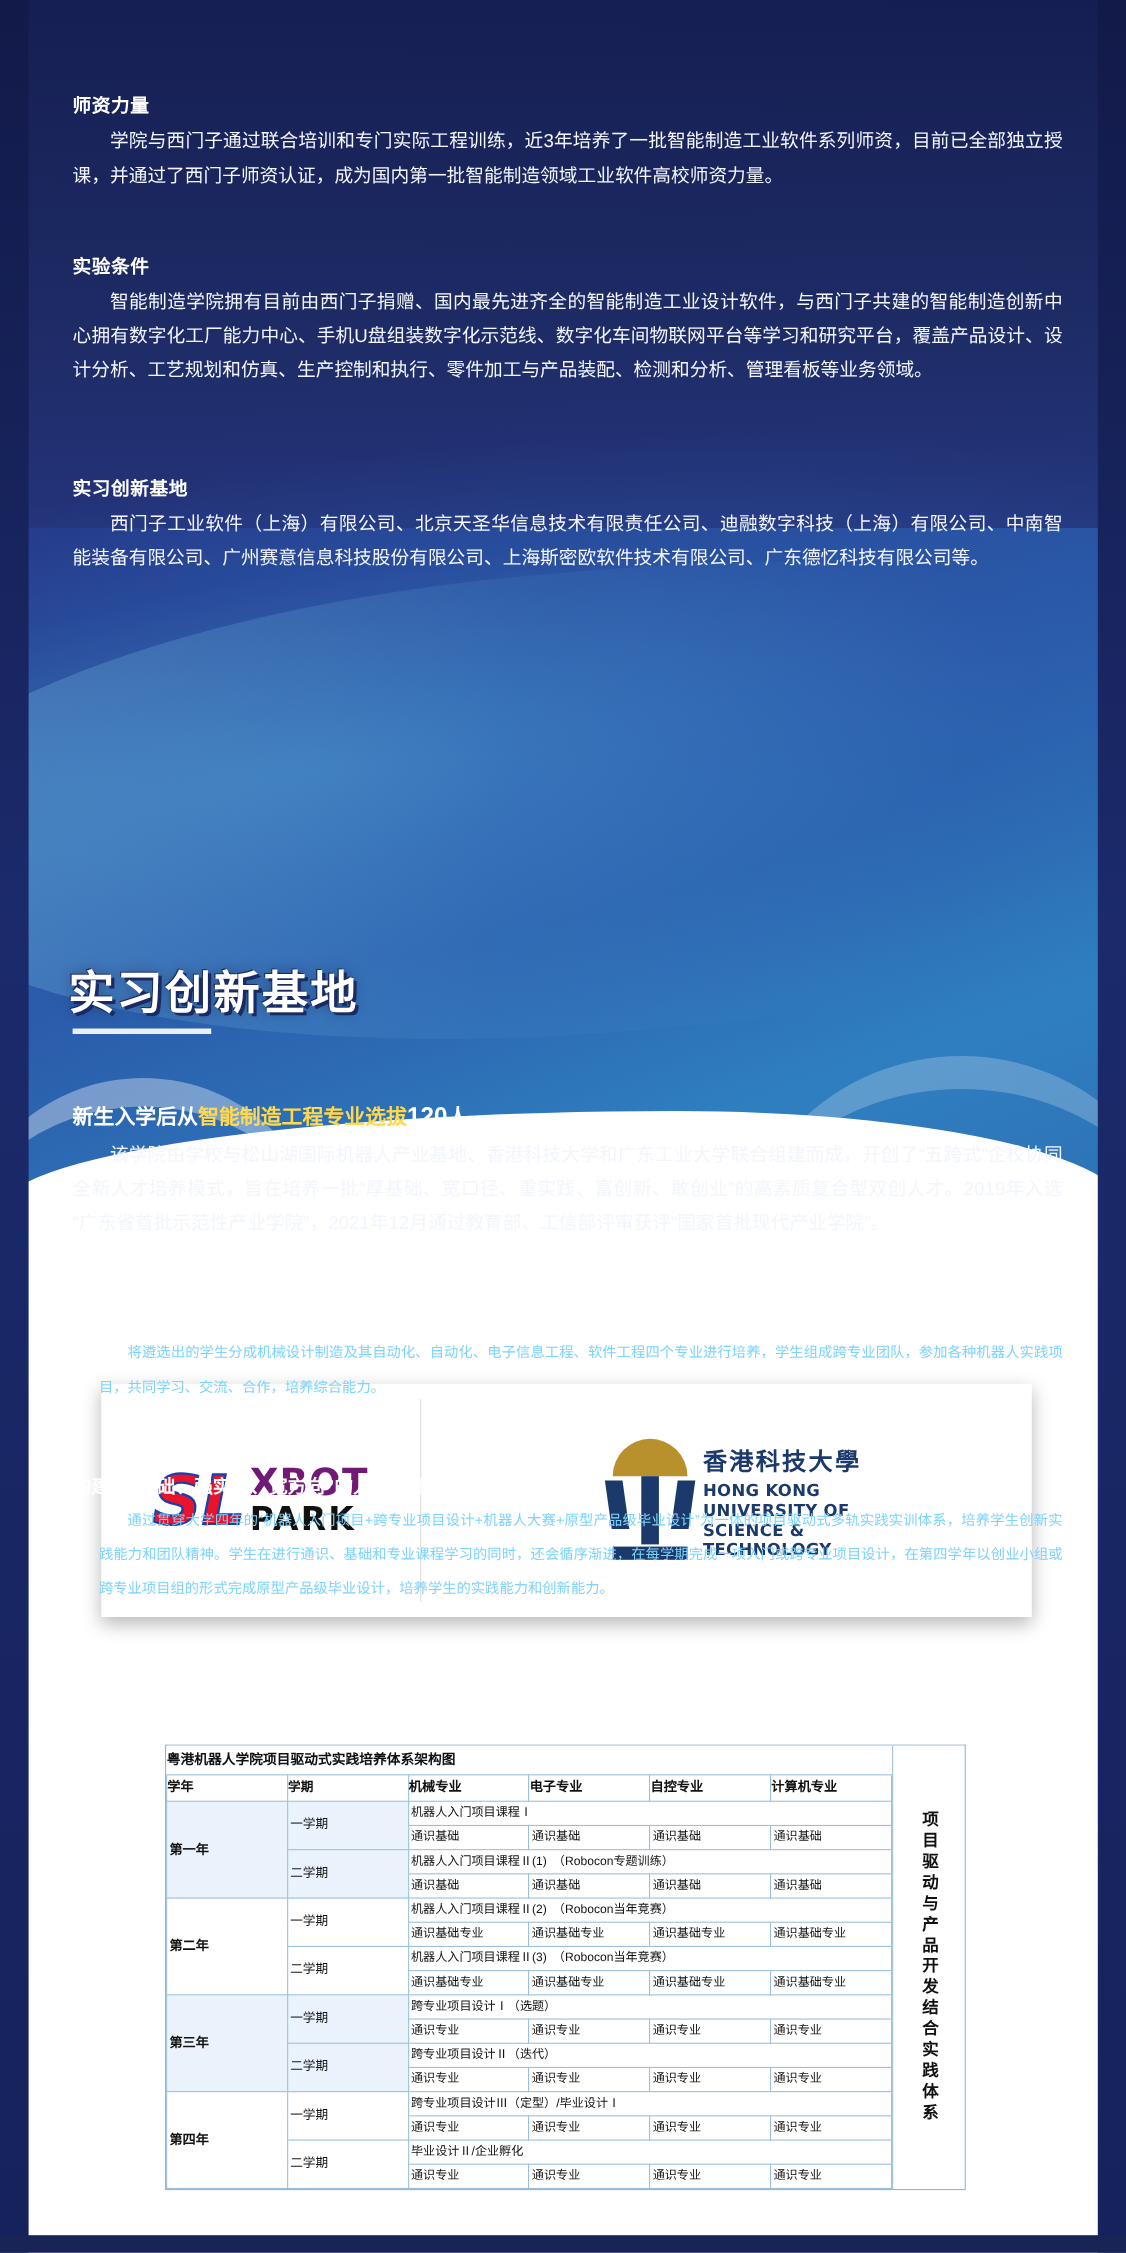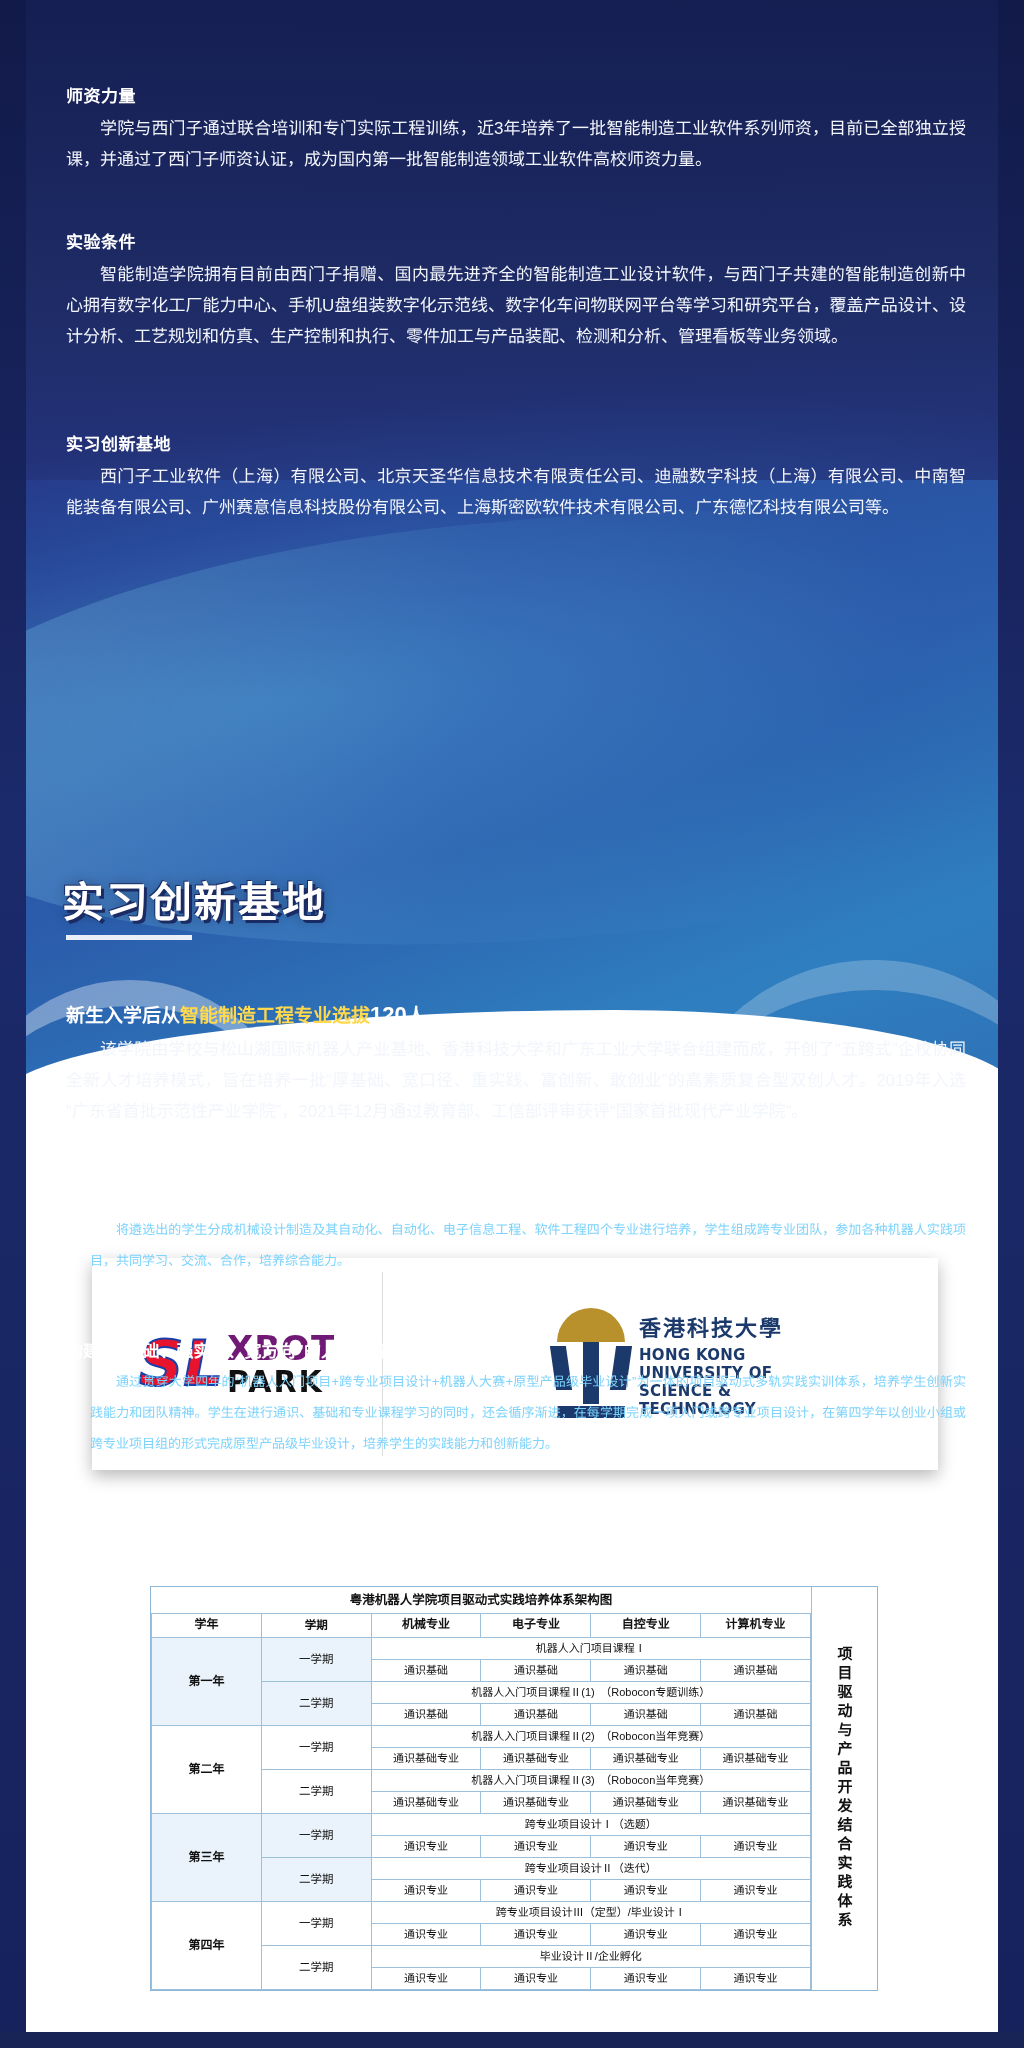--- a/index.html
+++ b/index.html
@@ -345,21 +345,21 @@
   }
   table.matrix {
     border-collapse: collapse;
     width: 660px;
     font-size: 11px;
     color: #111;
     table-layout: fixed;
   }
   table.matrix td, table.matrix th {
     border: 1px solid #9cc0dc;
-    text-align: center;
+    text-align: left;
     padding: 3px 2px;
     line-height: 15px;
     font-weight: normal;
   }
   table.matrix .title-row td {
     font-weight: bold;
     font-size: 12.5px;
     background: #ffffff;
     border: none;
     border-bottom: 1px solid #9cc0dc;

